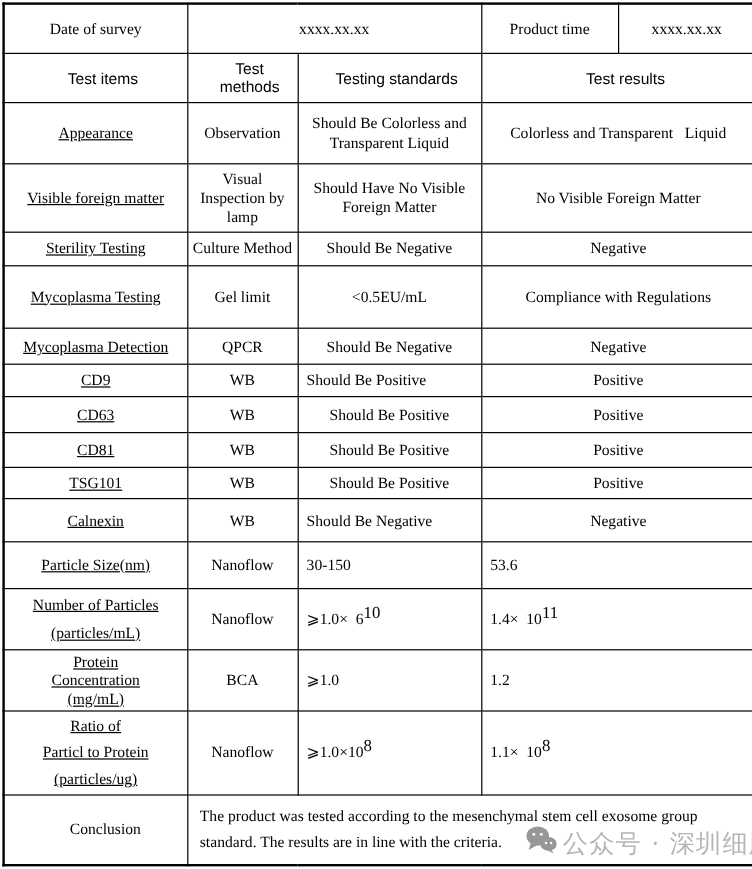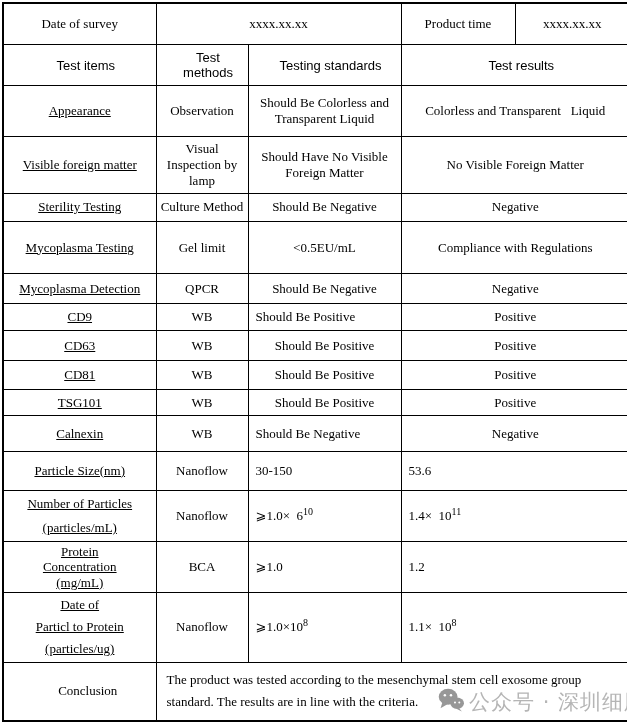--- a/index.html
+++ b/index.html
@@ -9,21 +9,21 @@
         margin:2px;border:2px solid #000;}
   td{border:1.5px solid #000;text-align:center;vertical-align:middle;
      font-size:13px;padding:1px 4px;overflow:hidden;}
   .sans{font-family:"Liberation Sans","DejaVu Sans",sans-serif;font-size:13px;padding-left:16px;}
   .ln{display:block;text-decoration:underline;}
   .tight .ln{line-height:15.5px;}
   .loose .ln{line-height:24px;}
   .mid .ln{line-height:22px;}
   td.la{text-align:left;padding-left:7px;}
   .pre{white-space:pre-wrap;}
-  sup{font-size:10px;line-height:0;}
+  sup{font-size:14px;line-height:0;}
   .r1{height:41px}.r2{height:40px}.r3{height:50px}.r4{height:56px}
   .r5{height:28px}.r6{height:51px}.r7{height:30px}.r8{height:26px}
   .r9{height:30px}.r10{height:28px}.r11{height:26px}.r12{height:35px}
   .r13{height:38px}.r14{height:42px}.r15{height:45px}.r16{height:66px}
   .r17{height:54px}
   .concl-label{text-align:center;padding-left:20px;}
   .concl-text{text-align:left;padding:6px 8px 6px 10px;line-height:22px;}
   .watermark{position:absolute;left:438px;top:688px;display:flex;
              align-items:center;gap:5px;pointer-events:none;}
   .wm-text{font-size:21px;color:#b5b5b5;font-family:"DejaVu Sans",sans-serif;
@@ -171,21 +171,21 @@
           <span class="ln">Concentration</span>
           <span class="ln">(mg/mL)</span>
         </td>
     <td>BCA</td>
     <td class="la"><span class="pre">⩾1.0</span><sup></sup></td>
     <td class="la" colspan="2"><span class="pre">1.2</span><sup></sup></td>
   </tr>
 
   <tr class="r16 mid">
     <td>
-          <span class="ln">Date of</span>
+          <span class="ln">Ratio of</span>
           <span class="ln">Particl to Protein</span>
           <span class="ln">(particles/ug)</span>
         </td>
     <td>Nanoflow</td>
     <td class="la"><span class="pre">⩾1.0×10</span><sup>8</sup></td>
     <td class="la" colspan="2"><span class="pre">1.1×  10</span><sup>8</sup></td>
   </tr>
 
   <tr class="r17">
     <td class="concl-label">Conclusion</td>

